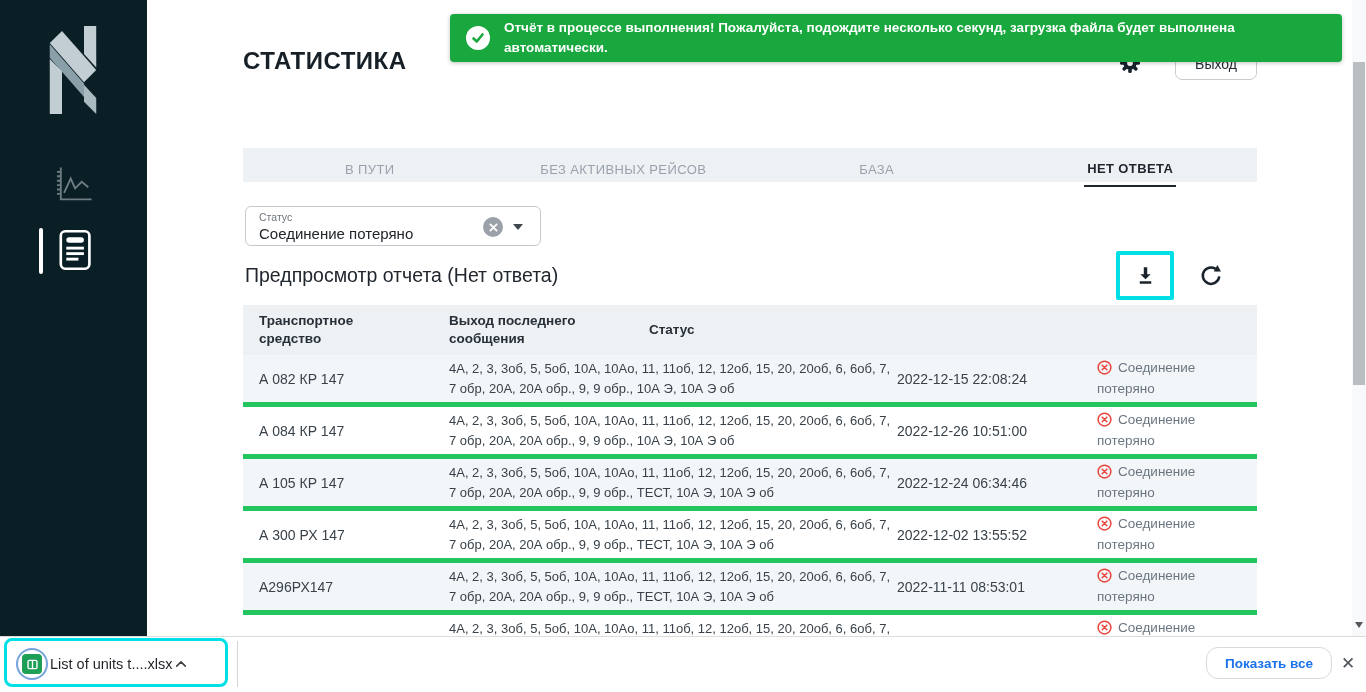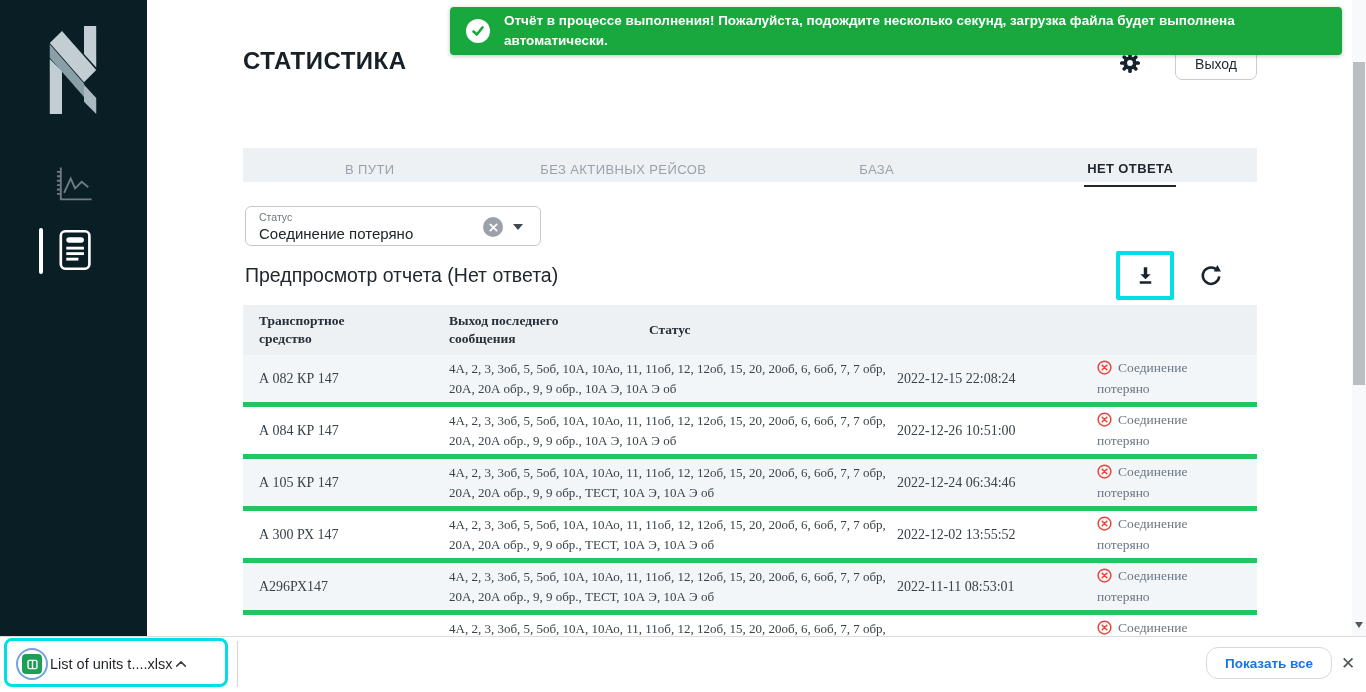--- a/index.html
+++ b/index.html
@@ -8,21 +8,21 @@
 
   
   #sidebar { position:absolute; left:0; top:0; width:147px; height:636px; background:#0a1e25; }
   #logo { position:absolute; left:38px; top:26px; width:70px; height:88px; }
   .side-icon { position:absolute; left:52px; width:44px; height:44px; }
   #active-bar { position:absolute; left:39px; top:228px; width:4px; height:46px; background:#fff; border-radius:2px; }
 
   
   #main { position:absolute; left:147px; top:0; width:1205px; height:636px; background:#fff; overflow:hidden; }
 
-  #banner { position:absolute; left:303px; top:7px; width:892px; height:48px; background:#18a83e;
+  #banner { position:absolute; left:303px; top:14px; width:892px; height:48px; background:#18a83e;
             border-radius:4px; display:flex; align-items:center; padding:0 16px; gap:14px; z-index:20;
             box-shadow:0 1px 4px rgba(0,0,0,.25); }
   #banner-check { width:24px; height:24px; border-radius:50%; background:#fff; flex:none;
                   display:flex; align-items:center; justify-content:center; }
   #banner-text { color:#fff; font-size:13.5px; font-weight:bold; line-height:1.5; width:790px; }
 
   #page-title { position:absolute; left:96px; top:47px; font-size:24px; font-weight:bold;
                 color:#171f27; letter-spacing:.5px; }
   #gear { position:absolute; left:971px; top:51px; width:24px; height:24px; cursor:pointer; }
   #logout-btn { position:absolute; left:1028px; top:47px; width:82px; height:33px; background:#fff;
@@ -49,21 +49,21 @@
                   border-top:6px solid #3f474f; cursor:pointer; }
 
   #preview-title { position:absolute; left:98px; top:264px; font-size:19.5px; color:#21272e; }
 
   #dl-highlight { position:absolute; left:969px; top:251px; width:58px; height:49px;
                   border:4px solid #00dfe6; border-radius:2px; background:#fff;
                   display:flex; align-items:center; justify-content:center; }
   #refresh-btn { position:absolute; left:1051px; top:263px; width:26px; height:26px; cursor:pointer; }
 
   
-  #table { position:absolute; left:96px; top:305px; width:1014px;font-family:Liberation Serif, serif; }
+  #table { position:absolute; left:96px; top:305px; width:1014px; }
   .thead { display:flex; background:#edf1f4; min-height:50px; align-items:center;
            font-size:13.5px; font-weight:bold; color:#272f37; line-height:1.35; }
   .trow  { display:flex; min-height:52px; align-items:center; font-size:14px; color:#39424a;
            border-bottom:5px solid #22c55e;justify-content:center; }
   .trow:nth-child(even) { background:#f3f6f8; }
   .c1 { width:206px; padding-left:16px; }
   .c1 .inner { width:140px; }
   .c2 { width:448px; }
   .c2 .inner { width:445px; font-size:13px; line-height:1.5; }
   .c3 { width:200px; }

